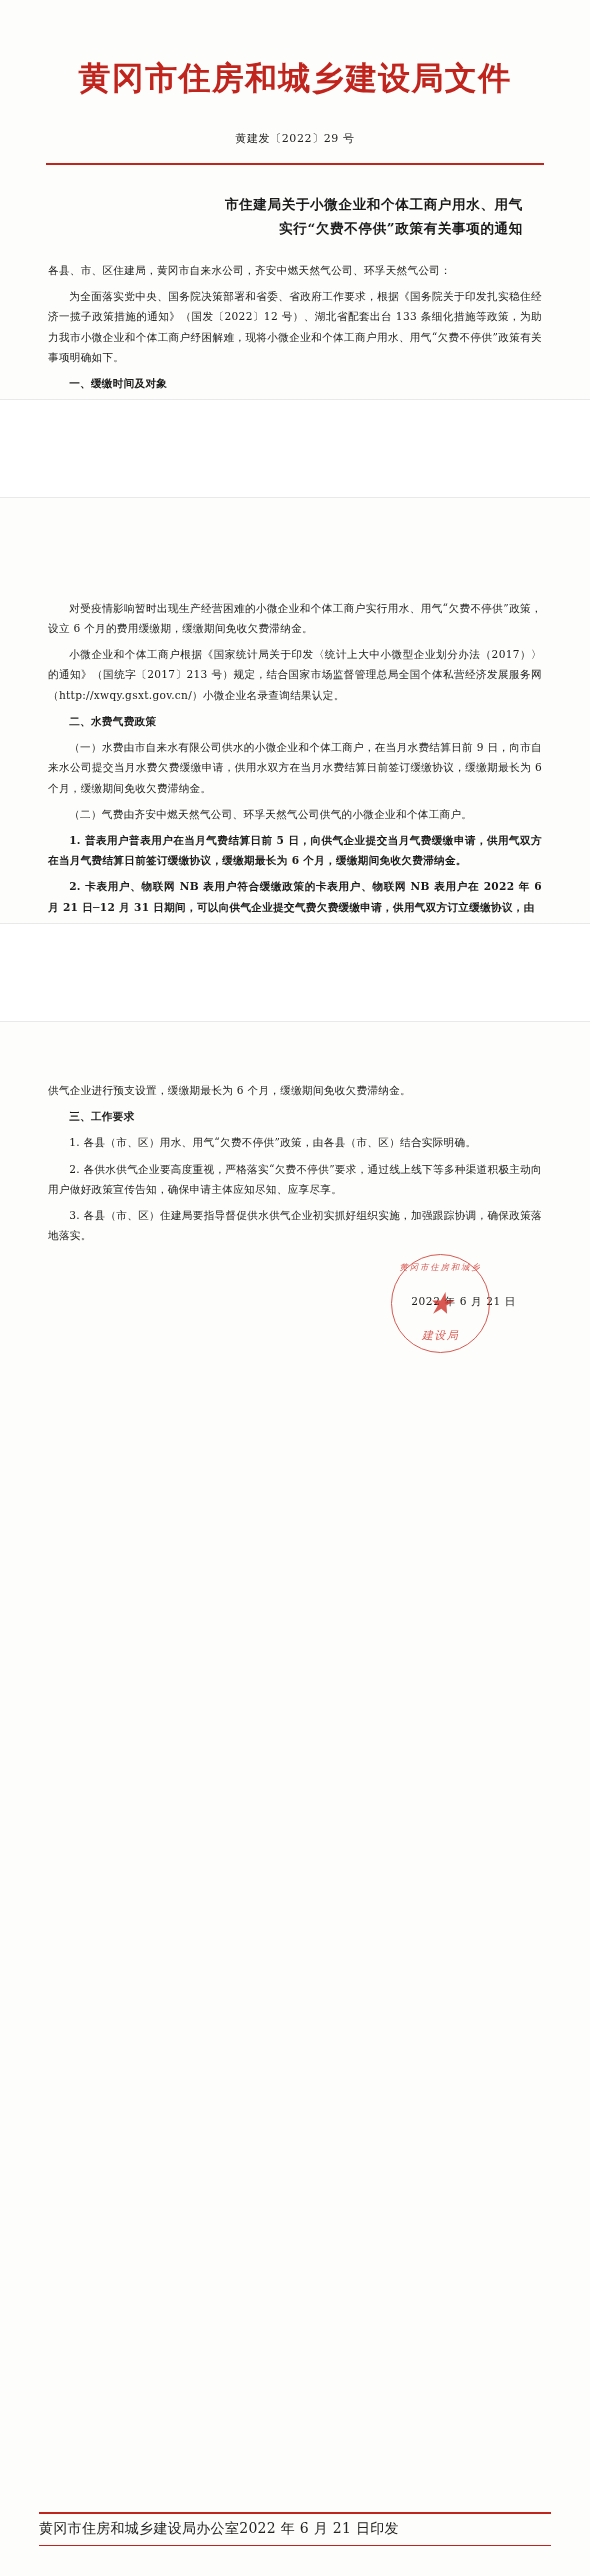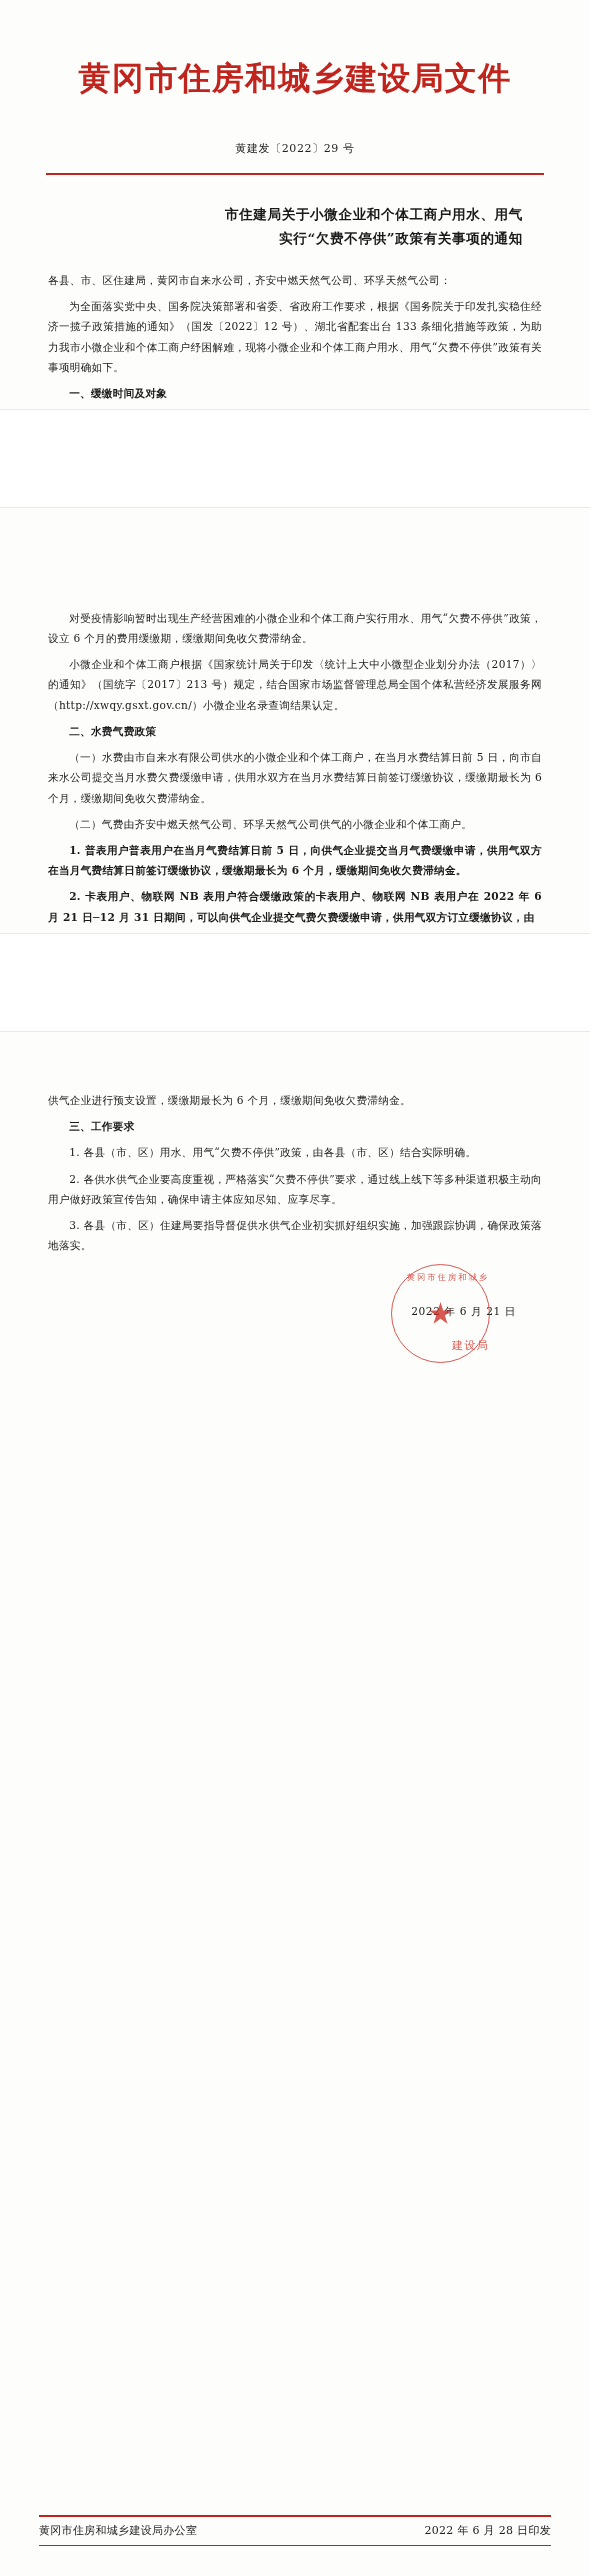--- a/index.html
+++ b/index.html
@@ -27,21 +27,21 @@
   .masthead-title {
     color: #c0241c;
     font-size: 32px;
     font-weight: bold;
     letter-spacing: 1.3px;
     font-family: "DejaVu Serif", "Liberation Serif", serif;
     white-space: nowrap;
   }
   .doc-number {
     text-align: center;
-    margin-top: 40px;
+    margin-top: 30px;
     font-size: 11px;
     color: #222;
     letter-spacing: 0.6px;
   }
   .red-rule {
     margin: 17px 46px 0 46px;
     height: 1.9px;
     background: #c0241c;
   }
   
@@ -94,20 +94,22 @@
     position: absolute;
     right: 52px;
     top: -37px;
     width: 97px;
     height: 97px;
     border: 1.9px solid #cf2a22;
     border-radius: 50%;
     opacity: 0.78;
     color: #cf2a22;
     font-size: 7.7px;
+    text-align: center;
+    font-style: italic;
   }
   .seal .star {
     position: absolute;
     left: 50%;
     top: 50%;
     transform: translate(-50%, -50%);
     font-size: 26px;
     line-height: 1;
     color: #cf2a22;
   }
@@ -130,22 +132,21 @@
     bottom: 30px;
   }
   .footer-rule {
     margin: 0 39px;
     height: 1.3px;
     background: #c0241c;
   }
   .footer-row {
     margin: 6.5px 39px 0 39px;
     display: flex;
-    justify-content: space-between;
-    font-size: 11px;
+    font-size: 14px;
     color: #222;
     letter-spacing: 0.3px;
   }
   .footer-rule-bottom {
     margin: 6.5px 39px 0 39px;
     height: 1.3px;
     background: #c0241c;
   }
 </style>
 </head>
@@ -172,21 +173,21 @@
     <p class="center-head">一、缓缴时间及对象</p>
   </div>
 
   <div class="page-gap"></div>
 
   <div class="content">
     <div class="spacer-lg"></div>
     <p class="indent">对受疫情影响暂时出现生产经营困难的小微企业和个体工商户实行用水、用气“欠费不停供”政策，设立 6 个月的费用缓缴期，缓缴期间免收欠费滞纳金。</p>
     <p class="indent">小微企业和个体工商户根据《国家统计局关于印发〈统计上大中小微型企业划分办法（2017）〉的通知》（国统字〔2017〕213 号）规定，结合国家市场监督管理总局全国个体私营经济发展服务网（http://xwqy.gsxt.gov.cn/）小微企业名录查询结果认定。</p>
     <p class="center-head">二、水费气费政策</p>
-    <p class="indent">（一）水费由市自来水有限公司供水的小微企业和个体工商户，在当月水费结算日前 5 日，向市自来水公司提交当月水费欠费缓缴申请，供用水双方在当月水费结算日前签订缓缴协议，缓缴期最长为 6 个月，缓缴期间免收欠费滞纳金。</p>
+    <p class="indent">（一）水费由市自来水有限公司供水的小微企业和个体工商户，在当月水费结算日前 9 日，向市自来水公司提交当月水费欠费缓缴申请，供用水双方在当月水费结算日前签订缓缴协议，缓缴期最长为 6 个月，缓缴期间免收欠费滞纳金。</p>
     <p class="indent">（二）气费由齐安中燃天然气公司、环孚天然气公司供气的小微企业和个体工商户。</p>
     <p class="indent strong-lead">1. 普表用户普表用户在当月气费结算日前 5 日，向供气企业提交当月气费缓缴申请，供用气双方在当月气费结算日前签订缓缴协议，缓缴期最长为 6 个月，缓缴期间免收欠费滞纳金。</p>
     <p class="indent strong-lead">2. 卡表用户、物联网 NB 表用户符合缓缴政策的卡表用户、物联网 NB 表用户在 2022 年 6 月 21 日─12 月 31 日期间，可以向供气企业提交气费欠费缓缴申请，供用气双方订立缓缴协议，由</p>
   </div>
 
   <div class="page-gap"></div>
 
   <div class="content">
     <div class="spacer-md"></div>
     <p>供气企业进行预支设置，缓缴期最长为 6 个月，缓缴期间免收欠费滞纳金。</p>
@@ -202,19 +203,19 @@
       <div class="star">★</div>
       <div class="seal-bottom">建设局</div>
     </div>
     <div class="sign-line">2022 年 6 月 21 日</div>
   </div>
 
   <div class="footer">
     <div class="footer-rule"></div>
     <div class="footer-row">
       <span>黄冈市住房和城乡建设局办公室</span>
-      <span>2022 年 6 月 28 日印发</span>
+      <span>2022 年 6 月 21 日印发</span>
     </div>
     <div class="footer-rule-bottom"></div>
   </div>
 
 </div>
 
 
 </body></html>

